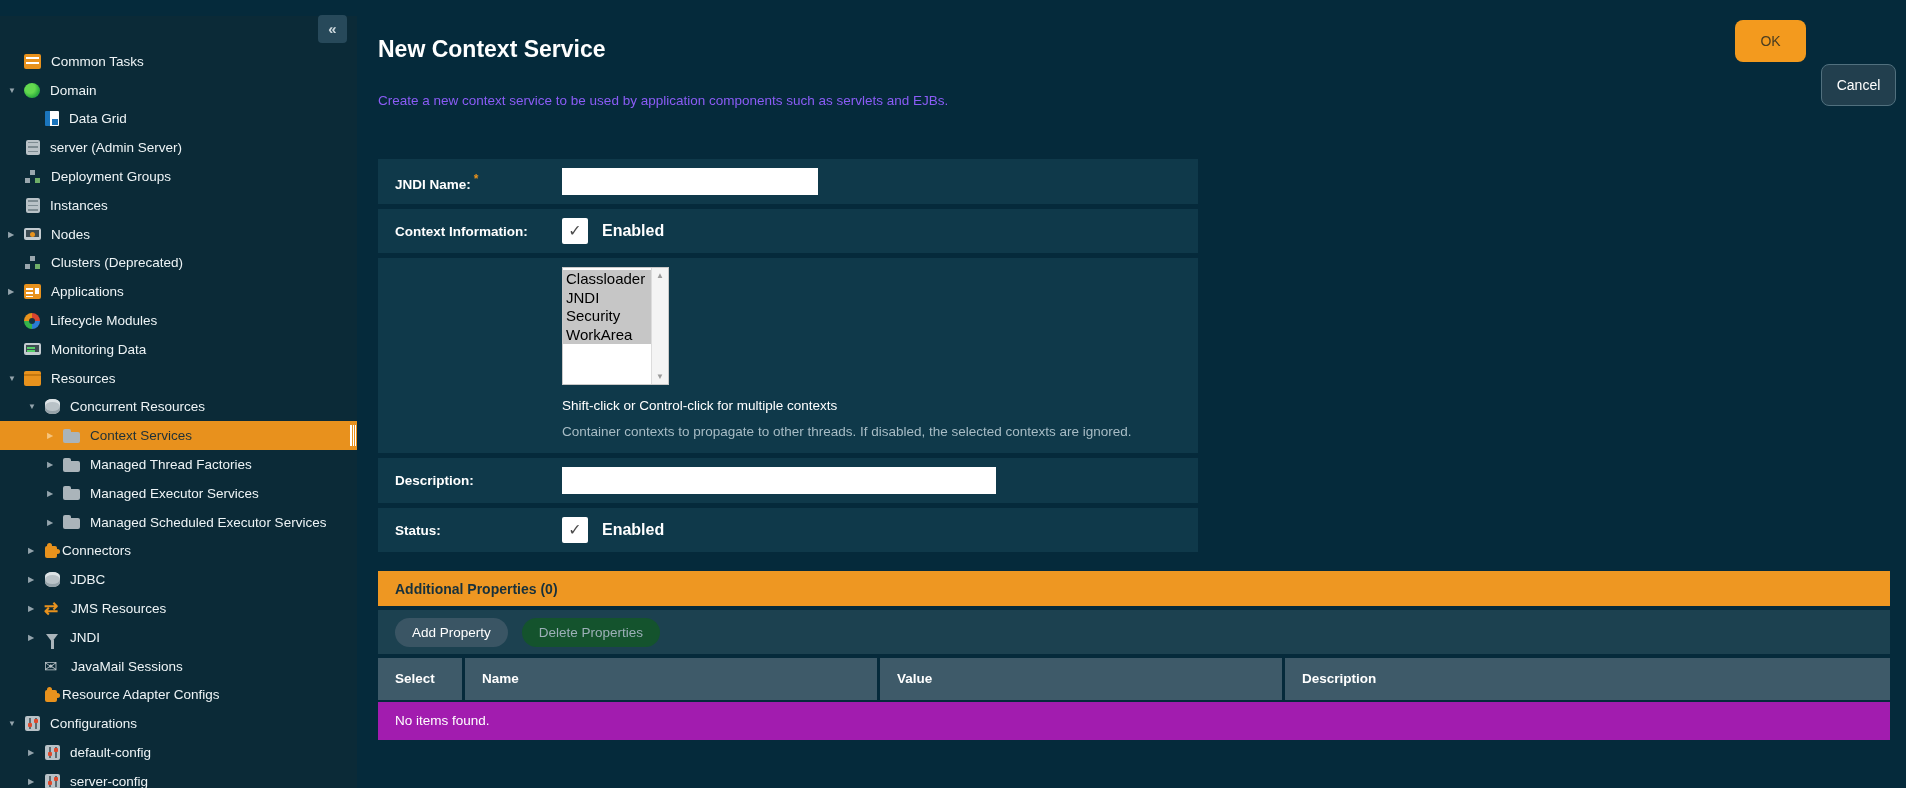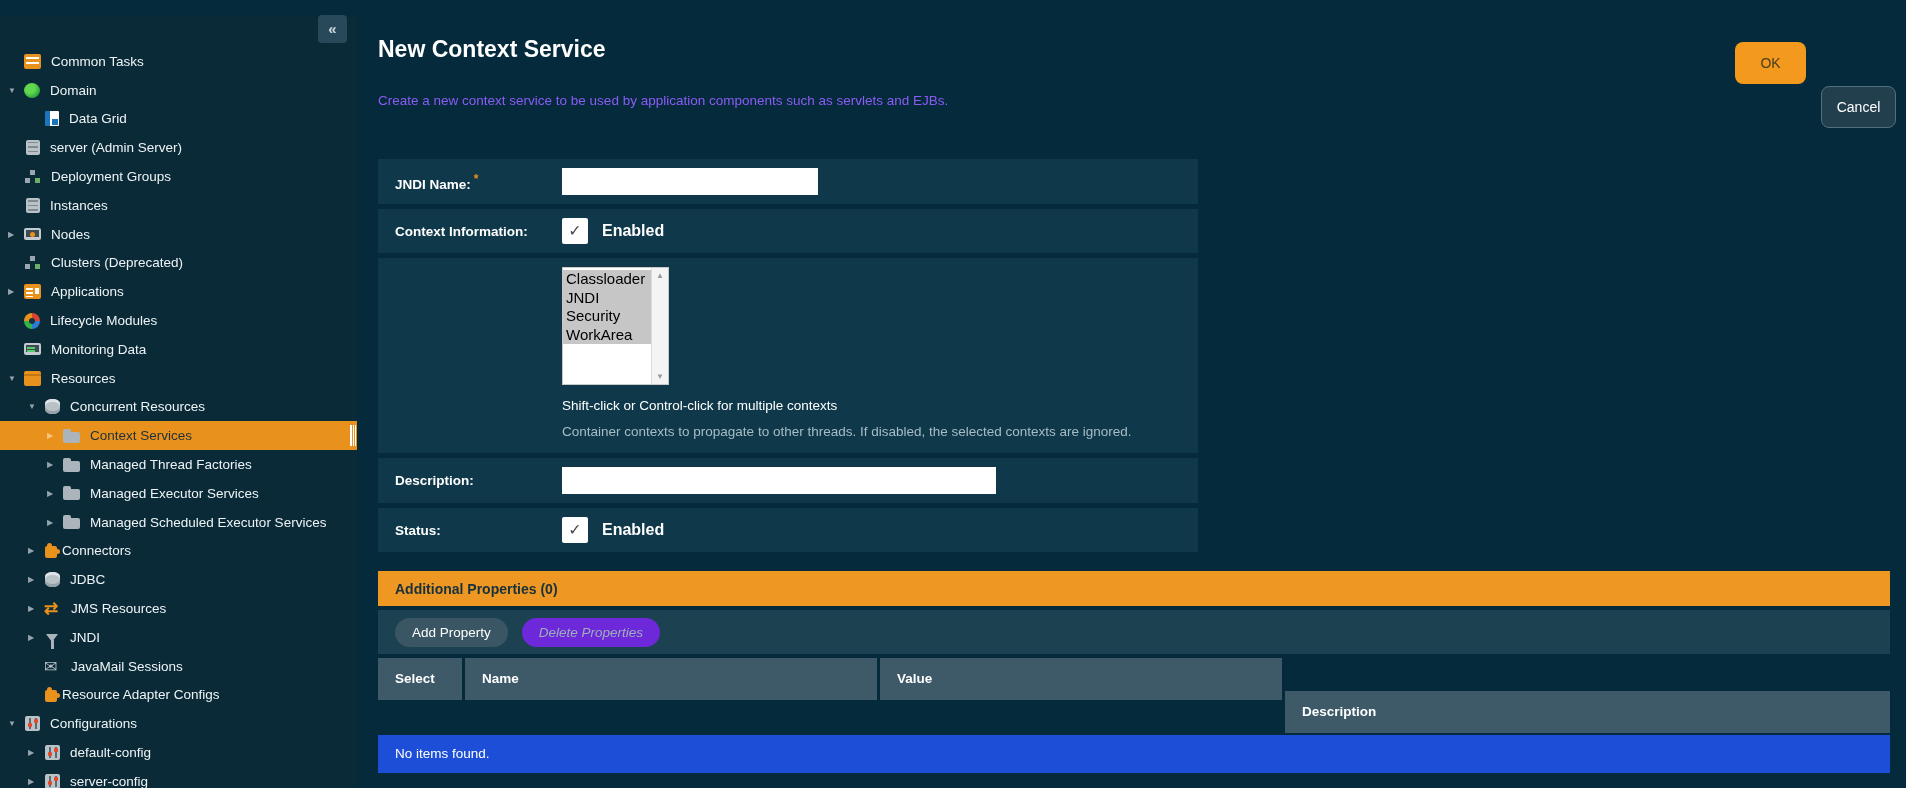--- a/index.html
+++ b/index.html
@@ -91,21 +91,21 @@
   .i-sliders { background:#b9c2c7; border-radius:2px; width:15px; margin-left:1px; }
   .i-sliders::before { content:""; position:absolute; left:4px; top:2px; width:1.5px; height:11px;
     background:#5d6b71; box-shadow:6px 0 0 #5d6b71; }
   .i-sliders::after { content:""; position:absolute; left:3px; top:7px; width:4px; height:4px;
     border-radius:1px; background:#e0492b; box-shadow:6px -4px 0 #e0492b; }
 
   
   .main { position:absolute; left:357px; top:0; right:0; bottom:0; background:#052a3b; }
   .page-title { position:absolute; left:21px; top:36px; font-size:23px; font-weight:bold; color:#fff; }
   .page-subtitle { position:absolute; left:21px; top:93px; font-size:13.5px; color:#8b5cf6; }
-  .top-actions { position:absolute; top:42px; right:10px; display:flex; gap:15px;padding-left:28px; }
+  .top-actions { position:absolute; top:20px; right:10px; display:flex; gap:15px;padding-left:28px; }
   .btn-ok {
     width:71px; height:42px; background:#f39a1e; border:none; border-radius:8px;
     color:#493c20; font-size:14px; font-family:inherit; cursor:pointer;
   }
   .btn-cancel {
     width:75px; height:42px; background:#223f4e; border:1px solid #51707e; border-radius:8px;
     color:#fff; font-size:14px; font-family:inherit; cursor:pointer;margin-top:44px;
   }
 
   .form { position:absolute; left:21px; top:159px; width:820px; }
@@ -138,32 +138,32 @@
     padding-left:17px; color:#17313c; font-weight:bold; font-size:14px;
   }
   .props-toolbar {
     margin-top:4px; height:44px; background:#1c4150;
     display:flex; align-items:center; padding-left:17px; gap:14px;
   }
   .pill {
     border:none; border-radius:15px; padding:7px 17px; font-size:13.5px; font-family:inherit; cursor:pointer;
   }
   .pill.add { background:#3a5564; color:#fff; }
-  .pill.del { background:#6d28d9; color:#9db0b8; font-style:italic; cursor:default; }
+  .pill.del { background:#14532d; color:#9db0b8; cursor:default; }
   .ptable-head { margin-top:4px; display:flex; gap:3px; }
   .ptable-head .cell {
     background:#3e5a69; height:42px; line-height:42px; padding-left:17px;
     font-size:13.5px; font-weight:bold; color:#fff;
   }
   .c-select { width:84px; flex:none; }
   .c-name   { width:412px; flex:none; }
   .c-value  { width:402px; flex:none; }
-  .c-desc   { flex:1;margin-top:33px; }
+  .c-desc   { flex:1; }
   .ptable-empty {
-    margin-top:2px; background:#1d4ed8; height:38px; line-height:38px;
+    margin-top:2px; background:#a21caf; height:38px; line-height:38px;
     padding-left:17px; font-size:13.5px; color:#fff;
   }
 </style>
 </head>
 <body>
 
 <div class="sidebar">
 
   <div class="titem lvl0">
     <span class="arrow"></span>

